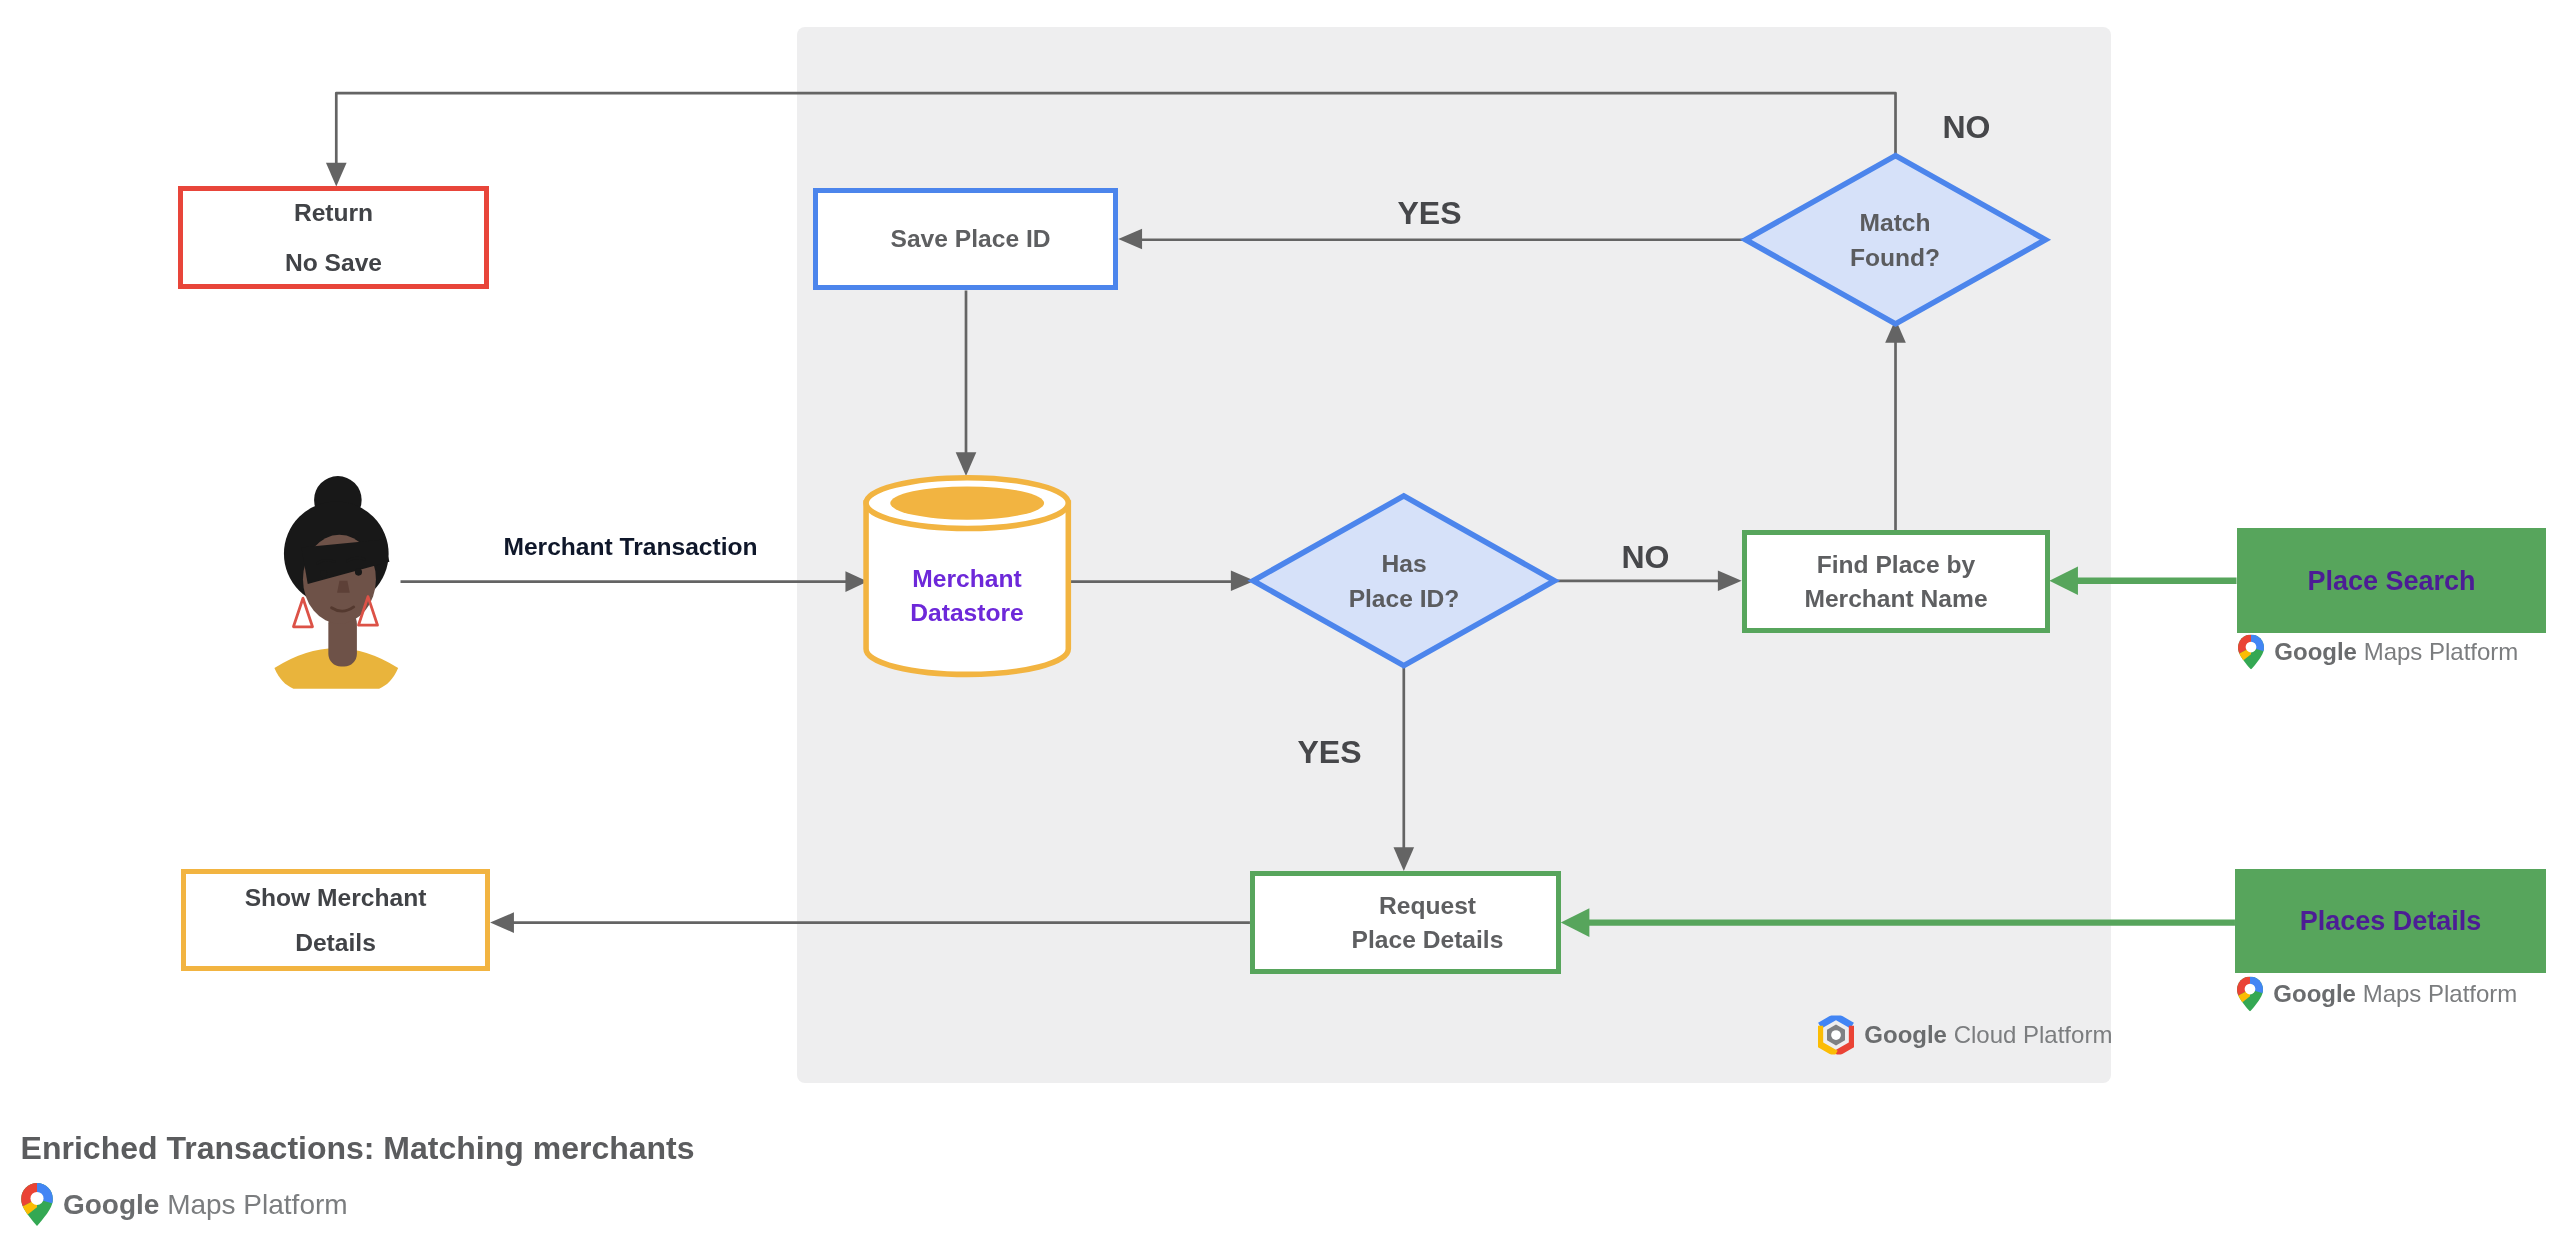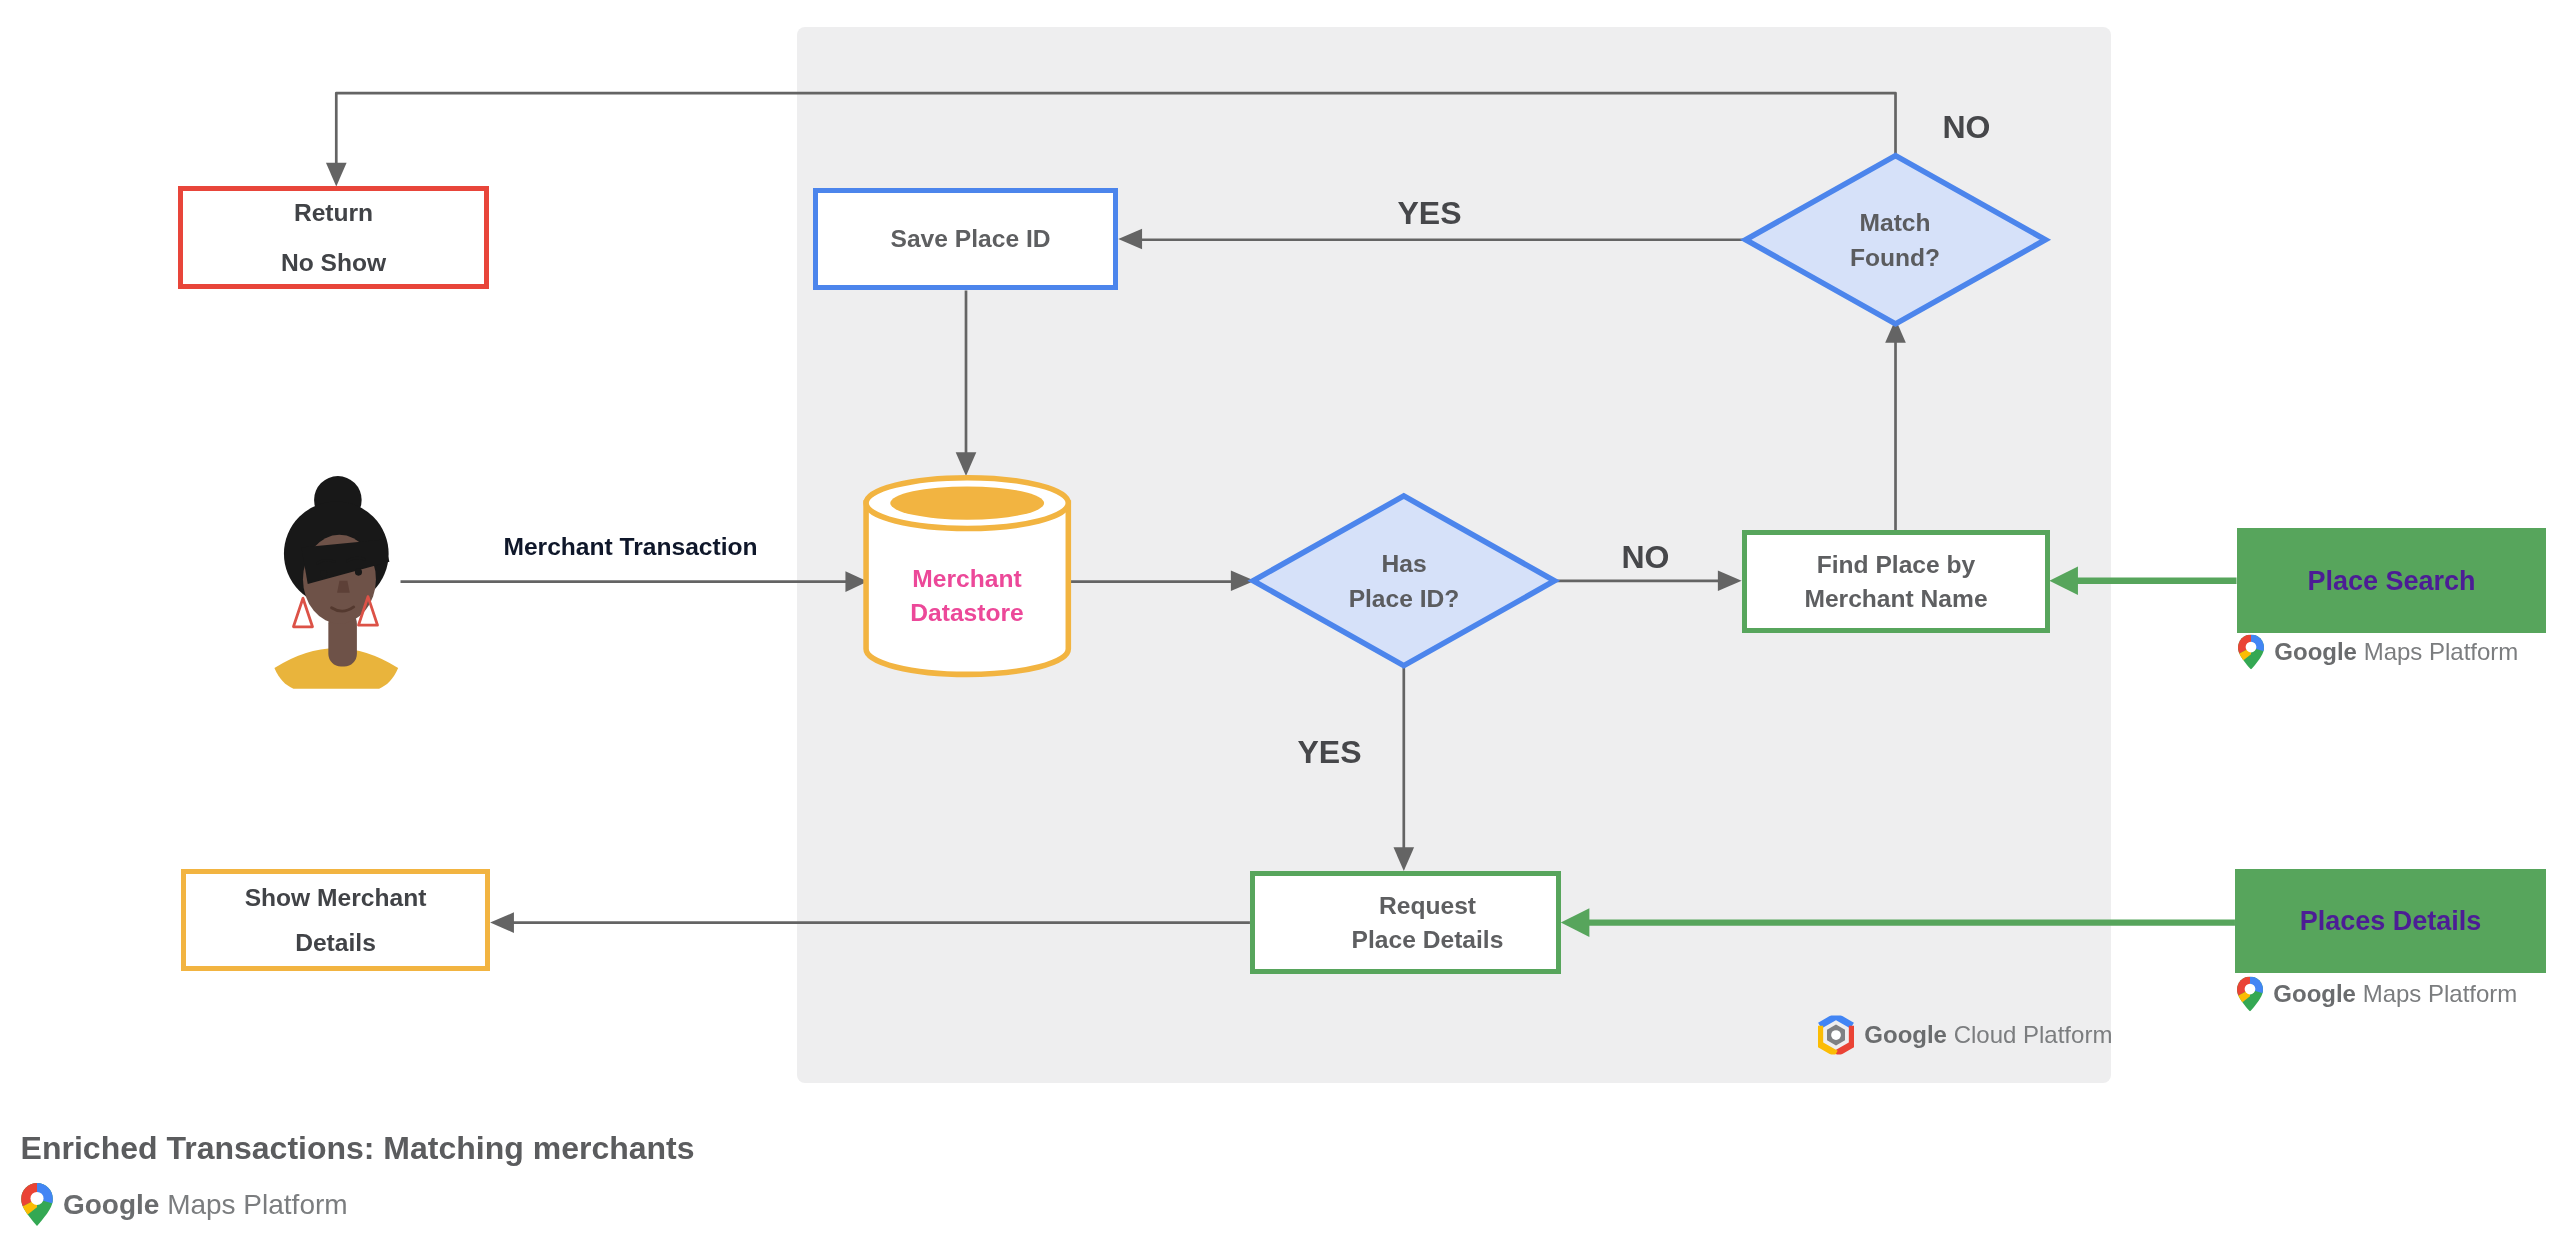--- a/index.html
+++ b/index.html
@@ -26,21 +26,21 @@
   .fill-green{background:var(--green,#57A55C);color:#4c1d95;font-size:27px;}
   .dark-text{color:var(--dark_text,#414347);}
   .diamond-label{
     position:absolute;display:flex;flex-direction:column;align-items:center;justify-content:center;
     text-align:center;font-weight:bold;font-size:24.6px;line-height:35px;color:#5B5C5F;
   }
   .diamond-label span{display:block;}
   .cyl-label{
     position:absolute;left:872px;top:552px;width:190px;height:87px;
     display:flex;flex-direction:column;align-items:center;justify-content:center;
-    text-align:center;font-weight:bold;font-size:24.6px;line-height:34px;color:#ec4899;
+    text-align:center;font-weight:bold;font-size:24.6px;line-height:34px;color:#6d28d9;
   }
   .edge-label{
     position:absolute;width:79px;text-align:center;
     font-weight:bold;font-size:32px;color:#46474A;
   }
   .flow-label{
     position:absolute;left:472px;top:533px;width:317px;text-align:center;
     font-weight:bold;font-size:24.6px;color:#0f172a;
   }
   .logo-row{position:absolute;display:flex;align-items:center;gap:10.3px;}
@@ -137,21 +137,21 @@
       <circle cx="108" cy="127" r="4.5" fill="#181818"></circle>
       <polygon points="84,138 94,138 97,153 81,153" fill="#5D4037"></polygon>
       <path d="M74,172 Q88,181 102,171" stroke="#54392F" stroke-width="3.5" fill="none" stroke-linecap="round"></path>
       <path d="M38,160 L26,196 L50,196 Z" stroke="#DC5247" stroke-width="3.5" fill="none" stroke-linejoin="round"></path>
       <path d="M120,158 L108,194 L132,194 Z" stroke="#DC5247" stroke-width="3.5" fill="none" stroke-linejoin="round"></path>
     </g>
   </svg>
 
   <div class="node border-red dark-text" style="left:178px;top:186px;width:311px;height:103px;">
     <span>Return</span>
-    <span>No Show</span>
+    <span>No Save</span>
   </div>
 
   <div class="node border-blue" style="left:813px;top:188px;width:305px;height:102px;padding-left:10px;">
     <span>Save Place ID</span>
   </div>
 
   <div class="node border-green" style="left:1742px;top:530px;width:308px;height:103px;">
     <span>Find Place by</span>
     <span>Merchant Name</span>
   </div>

